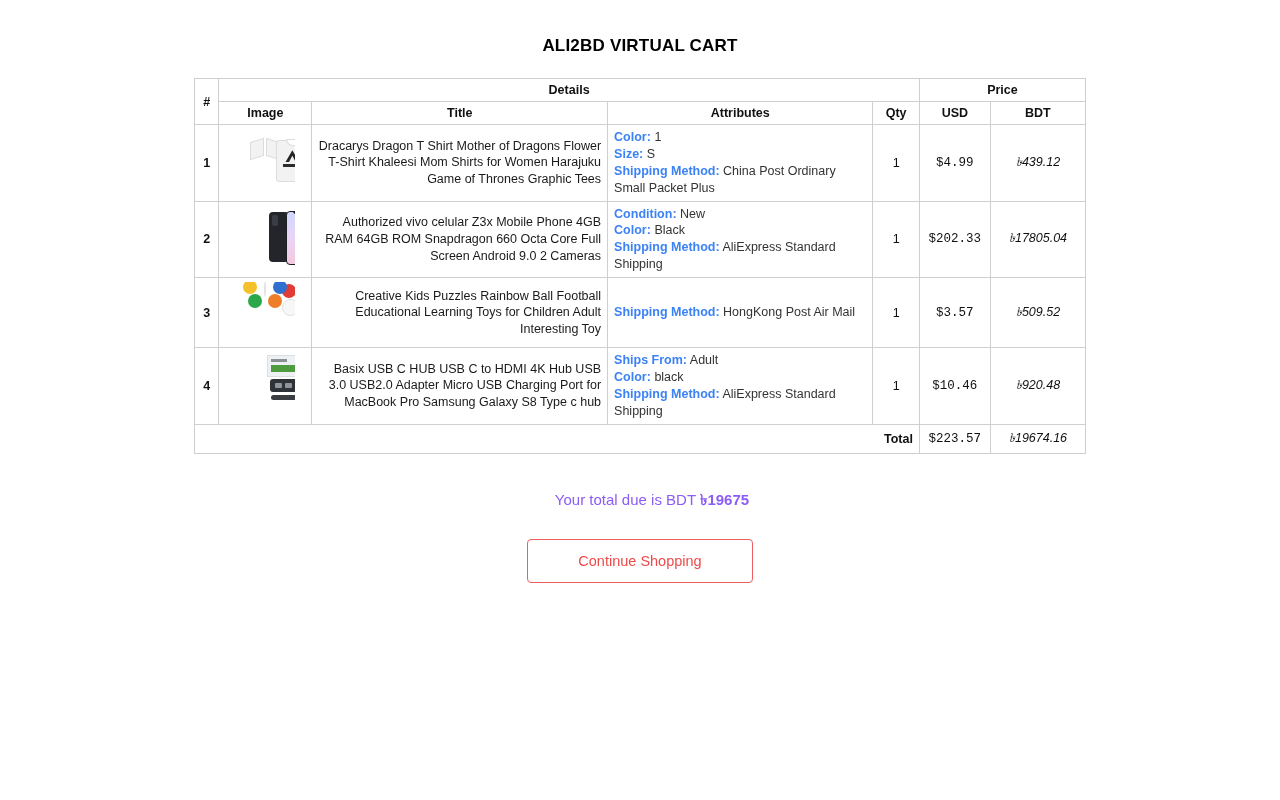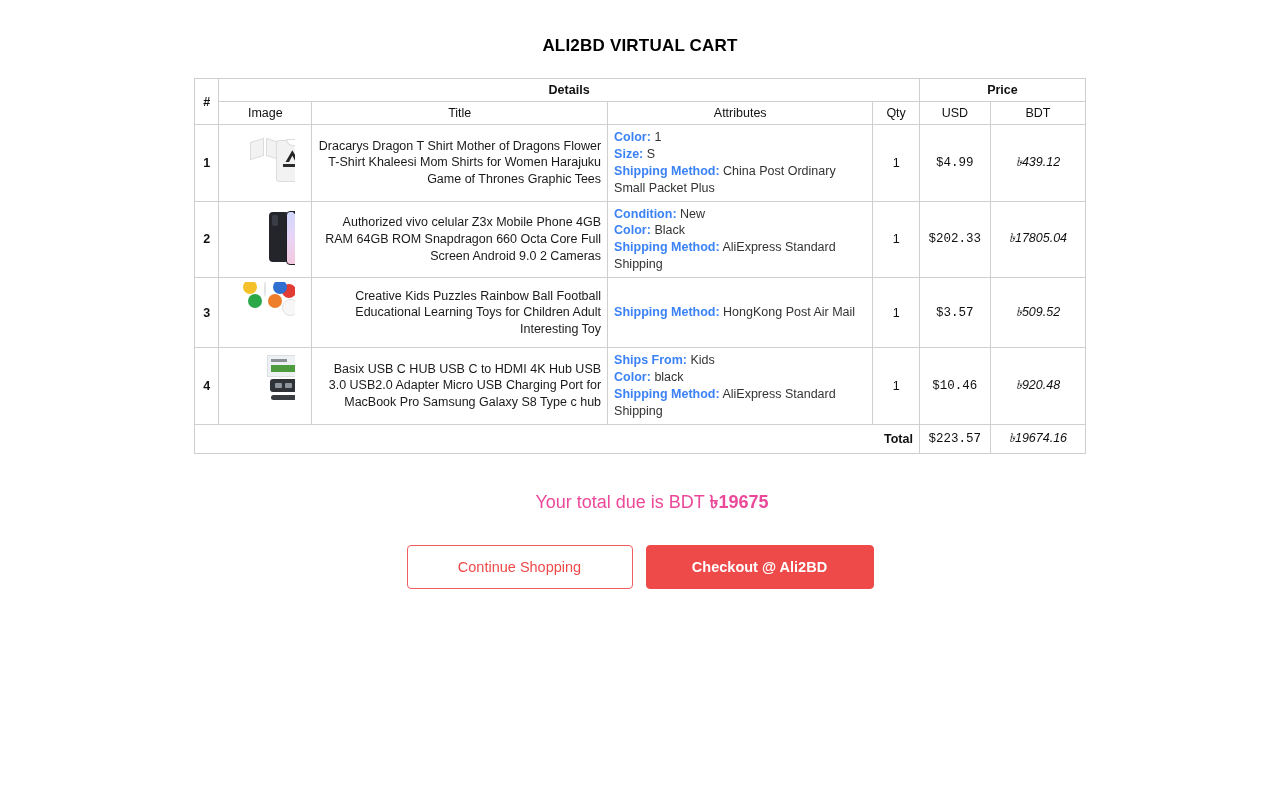--- a/index.html
+++ b/index.html
@@ -41,21 +41,21 @@
     font-size: 12.5px;
     vertical-align: middle;
   }
   th.hdr-center {
     text-align: center;
     font-weight: bold;
     font-size: 13px;
     padding: 7px 4px;
   }
   th.sub {
-    font-weight: normal;
+    font-weight: bold;
     font-size: 13px;
     padding: 6px 4px;
   }
   td.idx {
     text-align: center;
     font-weight: bold;
     font-size: 13px;
     width: 24px;
   }
   td.img-cell {
@@ -103,23 +103,23 @@
     font-size: 12.5px;
     font-style: italic;
   }
   td.total-label {
     text-align: right;
     font-weight: bold;
     font-size: 12.5px;
   }
   .total-line {
     text-align: center;
-    font-size: 18px;
+    font-size: 15px;
     margin-top: 34px;
-    color: #ec4899;
+    color: #8b5cf6;
     font-weight: normal;
     padding-left: 24px;
   }
   .total-line b { font-weight: bold; }
   .btn-row {
     margin-top: 26px;
     display: flex;
     justify-content: center;
     gap: 13px;
   }
@@ -346,21 +346,21 @@
                   <span class="port" style="left:5px"></span>
                   <span class="port" style="left:15px"></span>
 
                 </span>
                 <span class="cable"></span>
               </span>
             </span>
           </td>
           <td class="title-cell">Basix USB C HUB USB C to HDMI 4K Hub USB 3.0 USB2.0 Adapter Micro USB Charging Port for MacBook Pro Samsung Galaxy S8 Type c hub</td>
           <td class="attr-cell">
-            <div><b>Ships From:</b> <span>Kids</span></div>
+            <div><b>Ships From:</b> <span>Adult</span></div>
             <div><b>Color:</b> <span>black</span></div>
             <div><b>Shipping Method:</b> <span>AliExpress Standard Shipping</span></div>
           </td>
           <td class="qty-cell">1</td>
           <td class="usd-cell">$10.46</td>
           <td class="bdt-cell">৳920.48</td>
         </tr>
 
         <tr>
           <td colspan="5" class="total-label">Total</td>
@@ -370,16 +370,15 @@
       </tbody>
     </table>
   </div>
 
   <div class="total-line">
     <span>Your total due is BDT </span><b>৳19675</b>
   </div>
 
   <div class="btn-row">
     <div class="btn btn-outline">Continue Shopping</div>
-    <div class="btn btn-solid">Checkout @ Ali2BD</div>
   </div>
 
 </div>
 
 </body></html>

